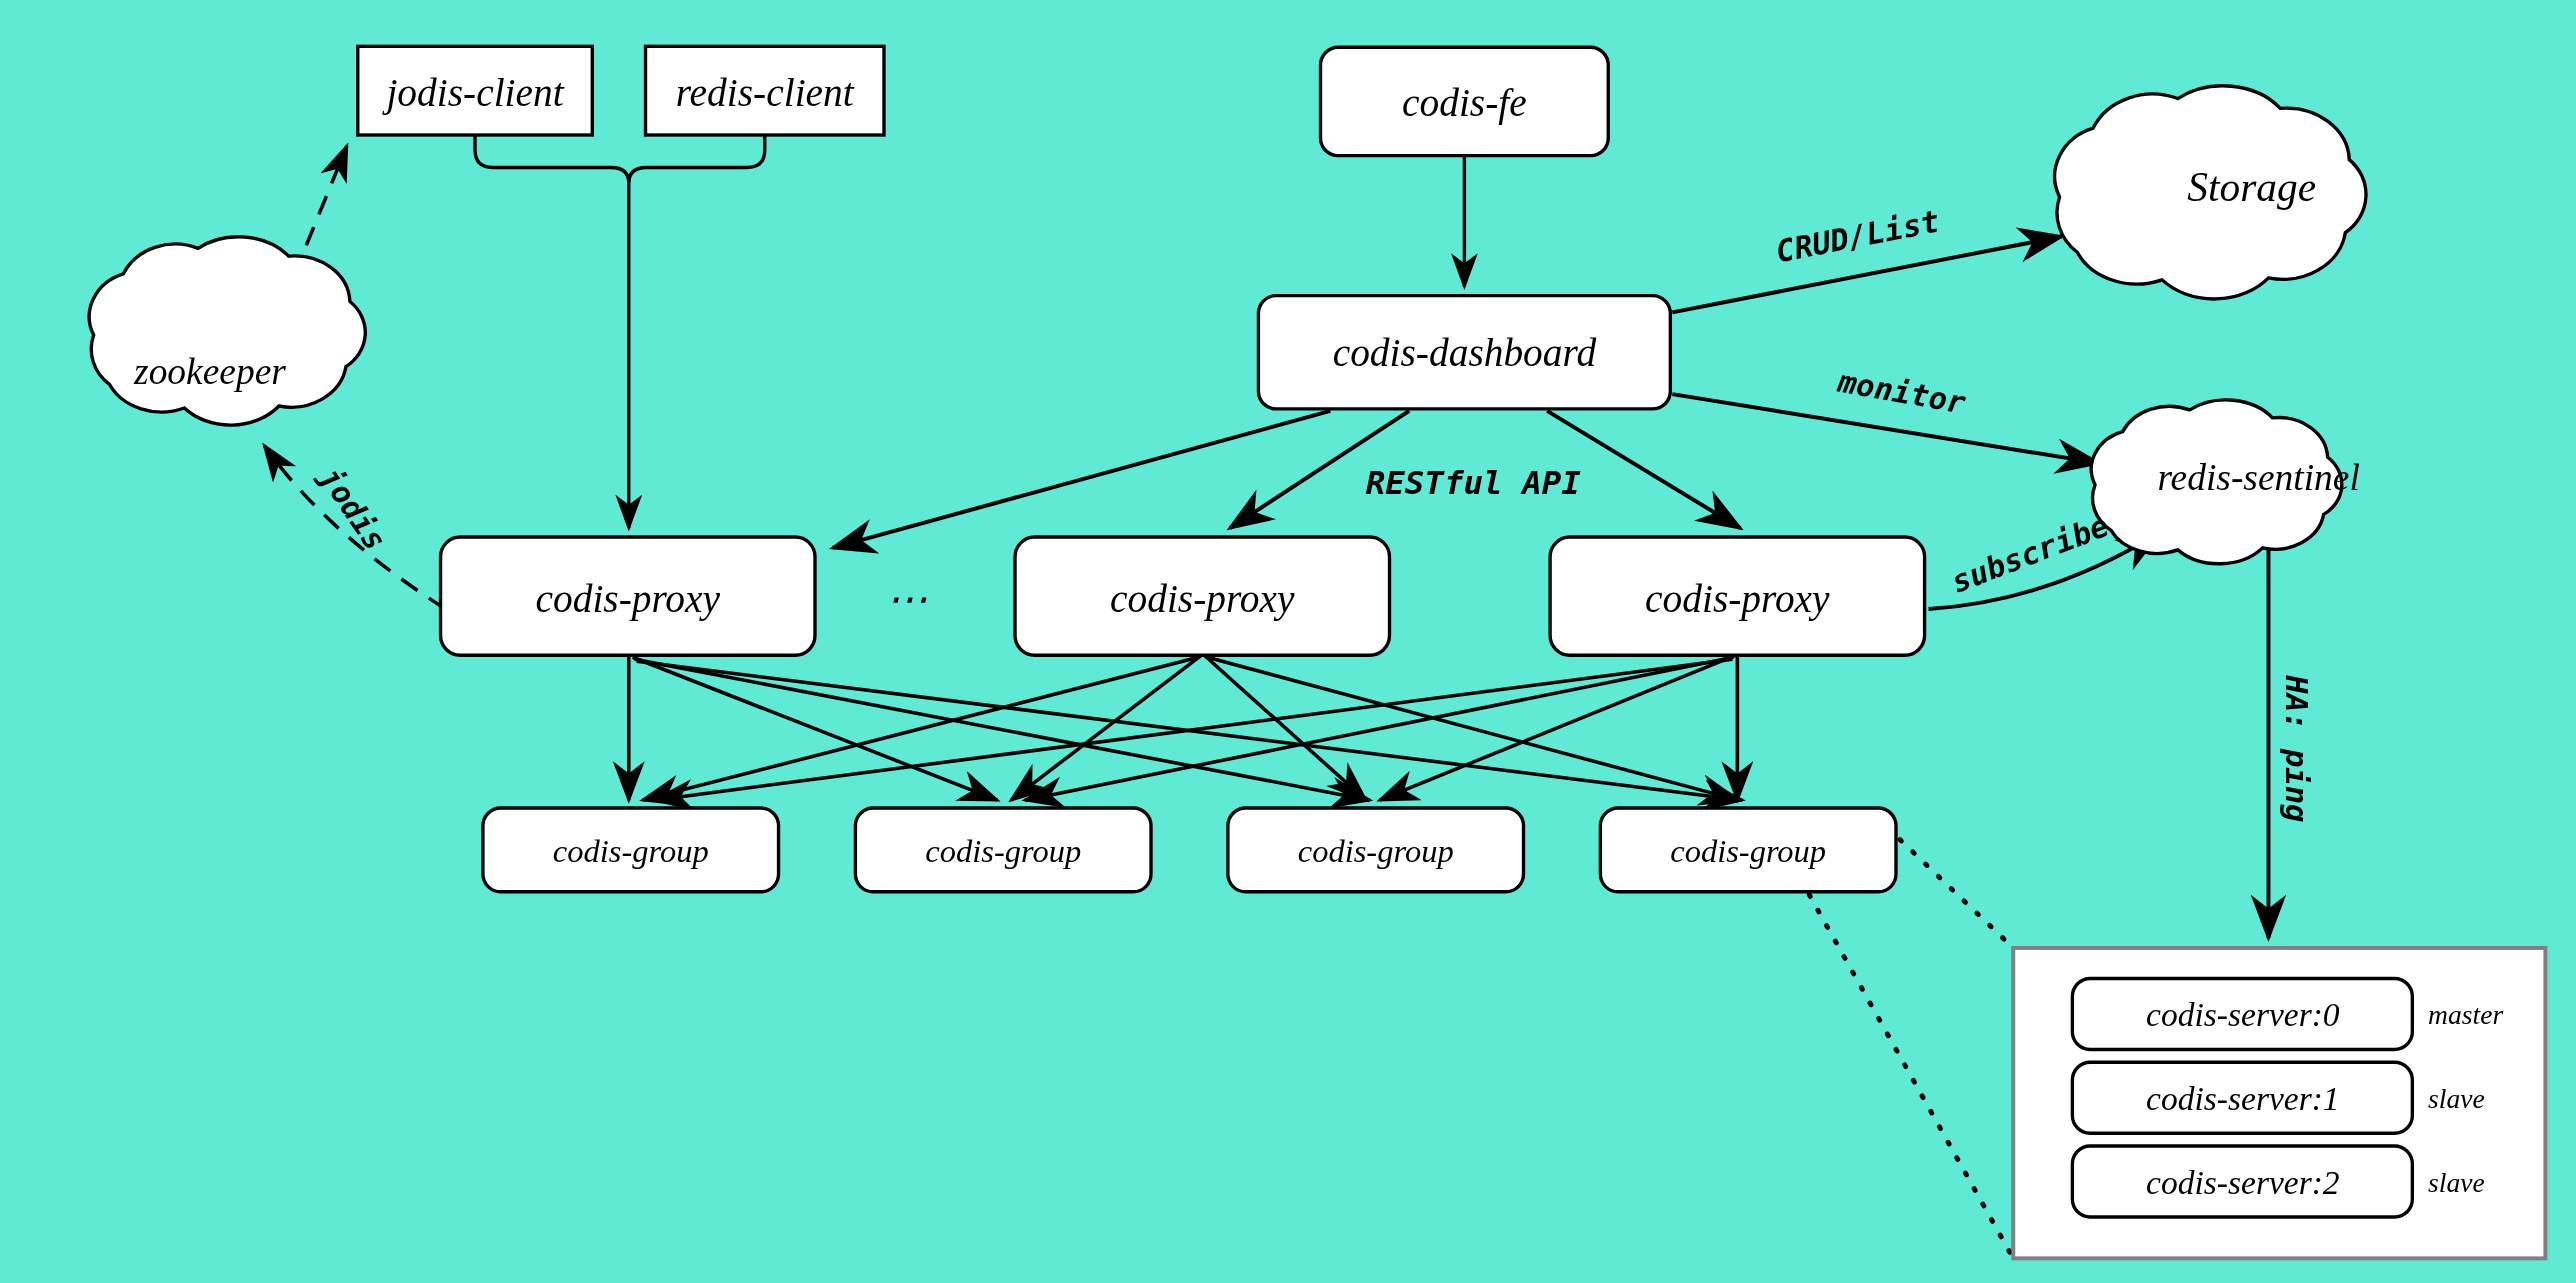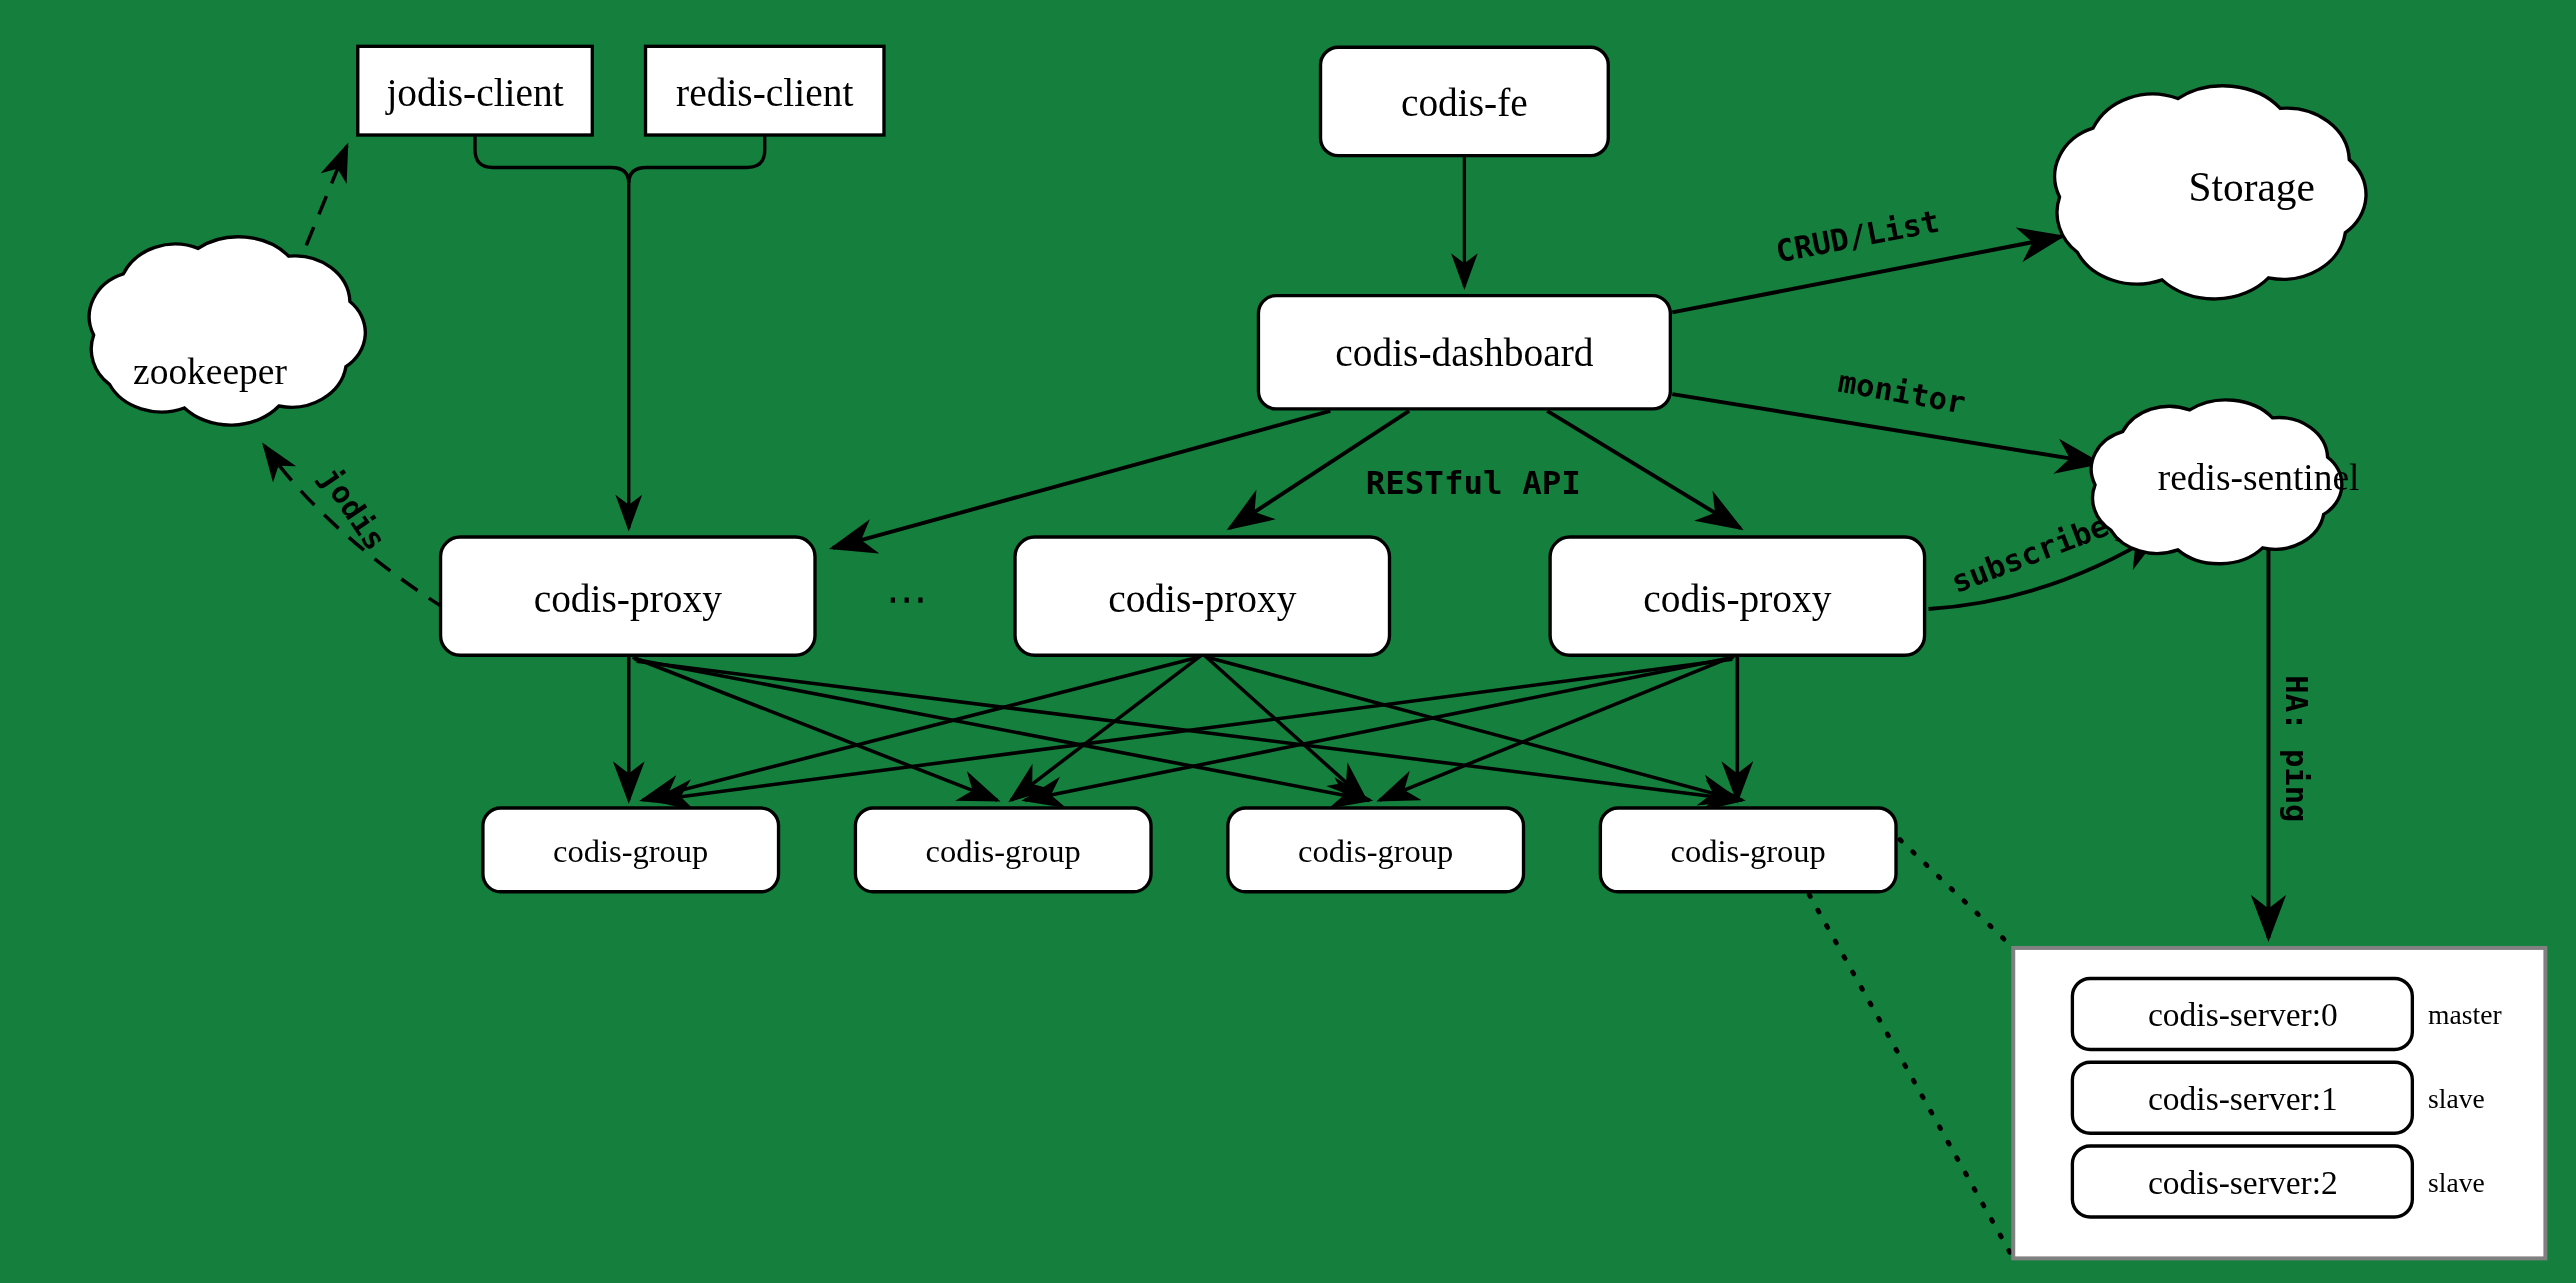--- a/index.html
+++ b/index.html
@@ -1,18 +1,18 @@
 <!DOCTYPE html>
 <html><head>
 <meta charset="utf-8">
 <style>
   html,body{margin:0;padding:0;background:#ffffff;}
   body{width:2576px;height:1283px;overflow:hidden;
        font-family:"Liberation Serif","DejaVu Serif",serif;}
-  #stage{position:relative;width:2576px;height:1283px;background:#15803d;}
+  #stage{position:relative;width:2576px;height:1283px;background:#5eead4;font-style:italic;}
   svg{position:absolute;top:0;left:0;width:2576px;height:1283px;}
   .nodeLabel{font-family:"Liberation Serif","DejaVu Serif",serif;fill:#000;}
   .edgeLabel{font-family:"DejaVu Sans Mono","Liberation Mono",monospace;
              font-weight:bold;fill:#000;}
   .shape{fill:#ffffff;stroke:#000000;}
 </style>
 </head>
 <body>
 
 <div id="stage">

